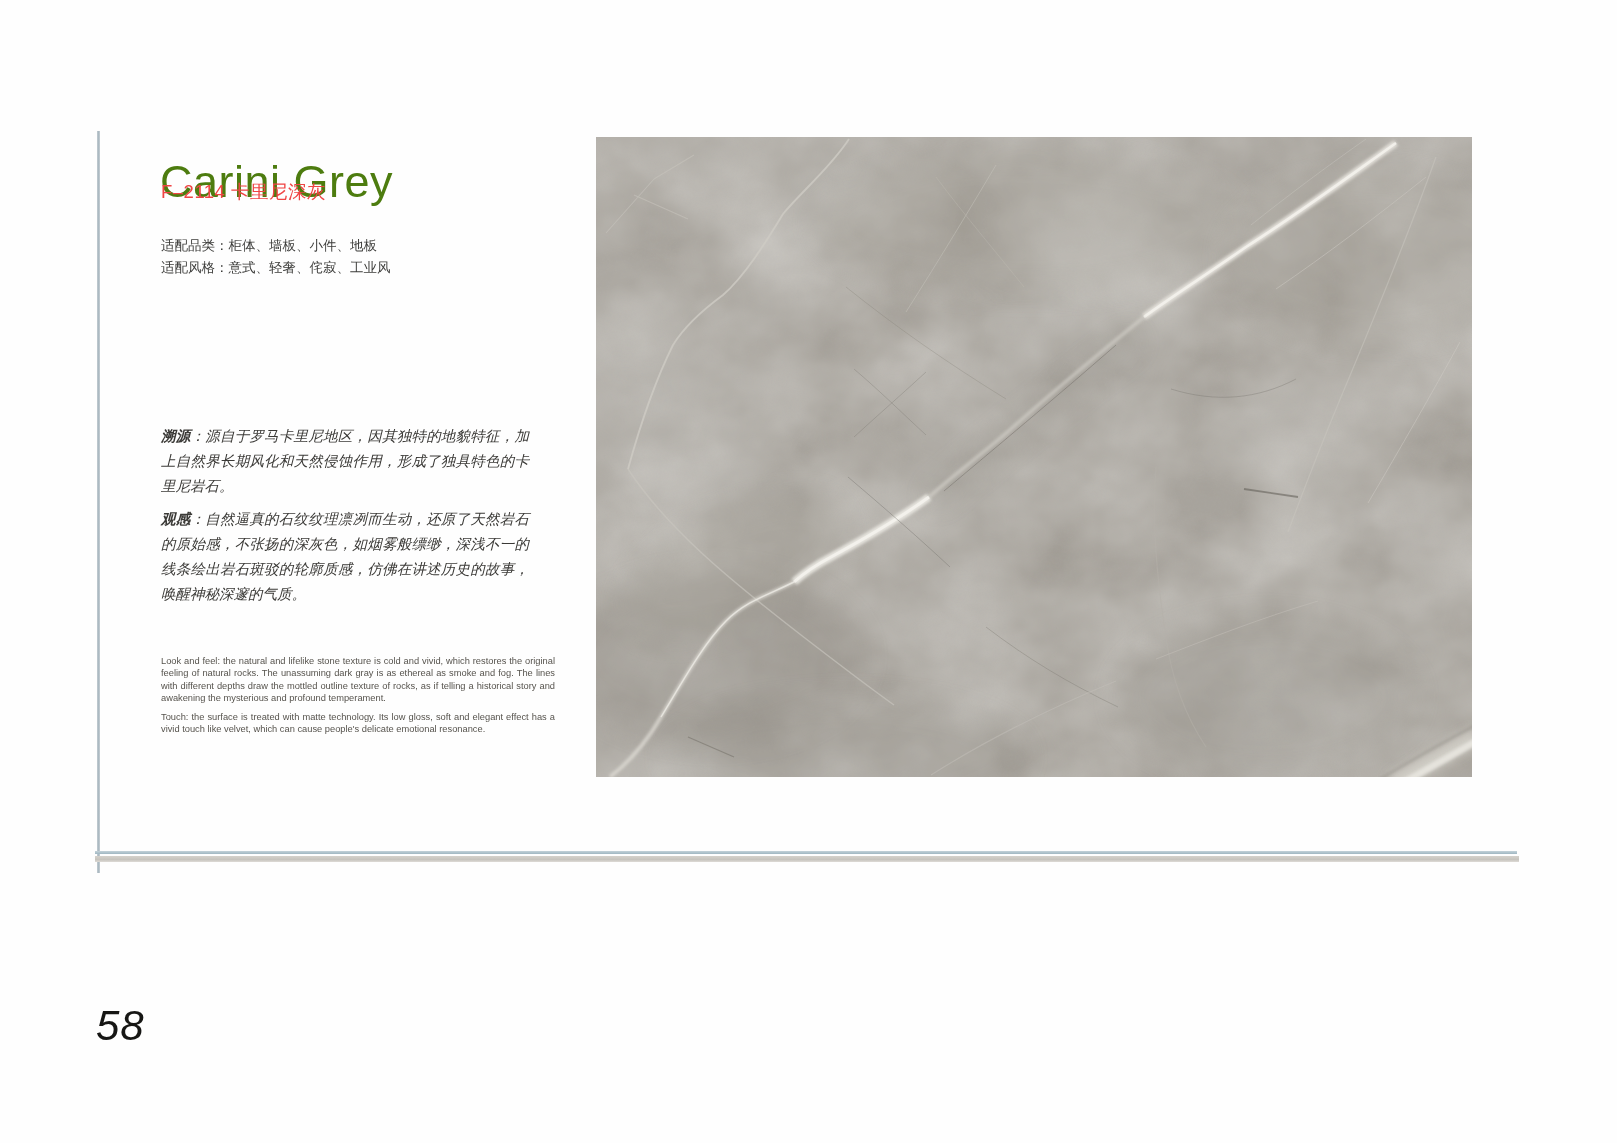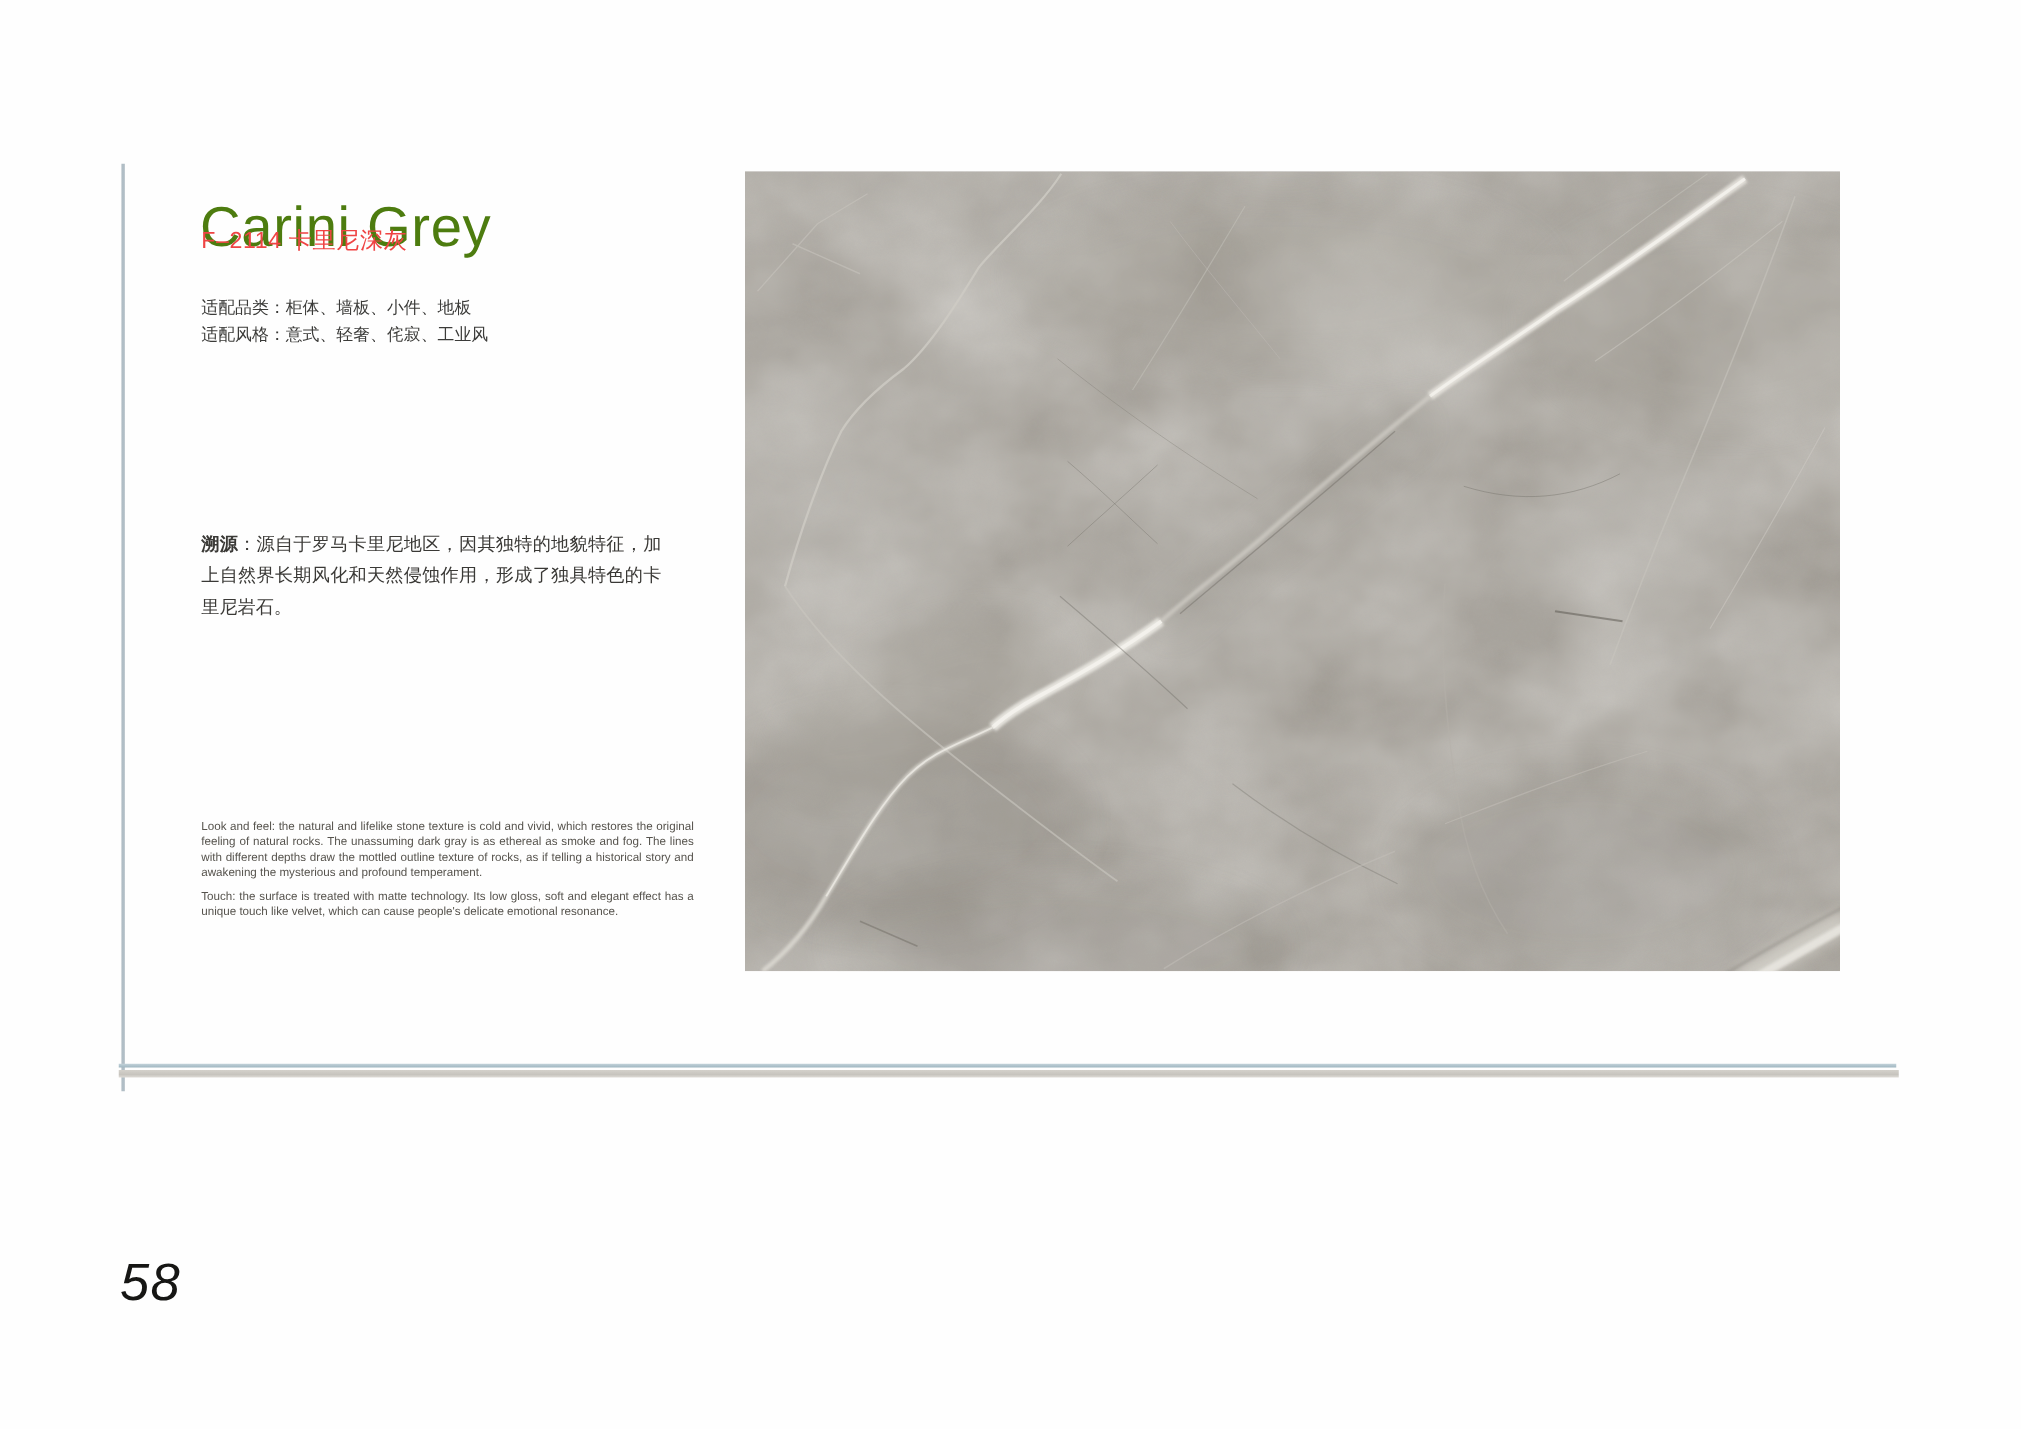--- a/index.html
+++ b/index.html
@@ -32,21 +32,21 @@
     position:absolute;left:161px;top:180px;
     font-size:18.5px;line-height:24px;color:#ef4444;letter-spacing:0.5px;white-space:nowrap;
   }
   .specs{
     position:absolute;left:161px;top:235px;
     font-size:13.5px;line-height:22px;color:#3b3b39;white-space:nowrap;
   }
   .zh{
     position:absolute;left:161px;top:424px;width:368px;
     font-size:14.5px;line-height:25px;color:#3a3936;
-    text-align:justify;text-justify:inter-ideograph;
+    text-align:justify;text-justify:inter-ideograph;font-style:italic;
   }
   .zh p{margin:0 0 8px 0;}
   .zh b{font-weight:bold;}
   .en{
     position:absolute;left:161px;top:655px;width:394px;
     font-size:9.3px;line-height:12.4px;color:#56534d;
     text-align:justify;
   }
   .en p{margin:0 0 6px 0;}
   .swatch{
@@ -69,25 +69,26 @@
   <h1 class="title">Carini Grey</h1>
   <div class="code">F–2114 卡里尼深灰</div>
 
   <div class="specs">
     <div class="spec-line"><span>适配品类：</span><span>柜体、墙板、小件、地板</span></div>
     <div class="spec-line"><span>适配风格：</span><span>意式、轻奢、侘寂、工业风</span></div>
   </div>
 
   <section class="zh">
     <p><b>溯源</b><span>：源自于罗马卡里尼地区，因其独特的地貌特征，加上自然界长期风化和天然侵蚀作用，形成了独具特色的卡里尼岩石。</span></p>
+    <p><b>观感</b><span>：自然逼真的石纹纹理凛冽而生动，还原了天然岩石的原始感，不张扬的深灰色，如烟雾般缥缈，深浅不一的线条绘出岩石斑驳的轮廓质感，仿佛在讲述历史的故事，唤醒神秘深邃的气质。</span></p>
   </section>
 
   <section class="en">
     <p>Look and feel: the natural and lifelike stone texture is cold and vivid, which restores the original feeling of natural rocks. The unassuming dark gray is as ethereal as smoke and fog. The lines with different depths draw the mottled outline texture of rocks, as if telling a historical story and awakening the mysterious and profound temperament.</p>
-    <p>Touch: the surface is treated with matte technology. Its low gloss, soft and elegant effect has a unique touch like velvet, which can cause people's delicate emotional resonance.</p>
+    <p>Touch: the surface is treated with matte technology. Its low gloss, soft and elegant effect has a vivid touch like velvet, which can cause people's delicate emotional resonance.</p>
   </section>
 
   <figure class="swatch" role="img" aria-label="Carini Grey dark grey marble texture with white diagonal veins">
     <svg viewBox="0 0 876 640" preserveAspectRatio="none" xmlns="http://www.w3.org/2000/svg">
       <defs>
         <filter id="blur1">
             <feGaussianBlur stdDeviation="0.6"></feGaussianBlur>
           </filter>
         <filter id="blur2">
             <feGaussianBlur stdDeviation="1.4"></feGaussianBlur>

